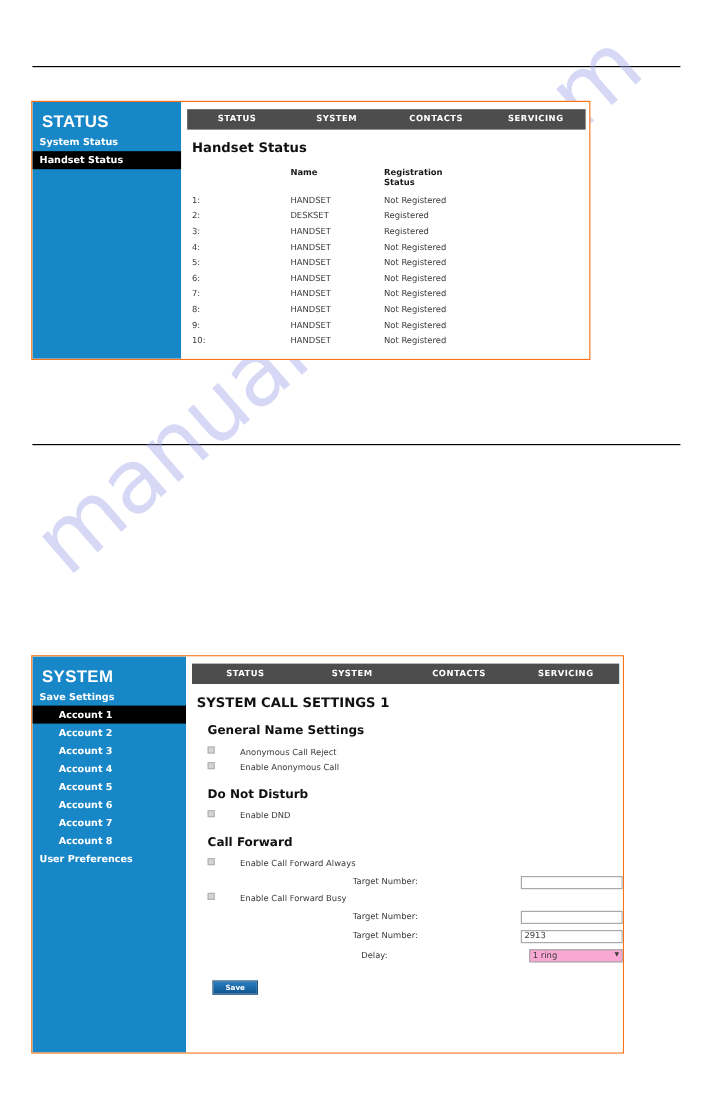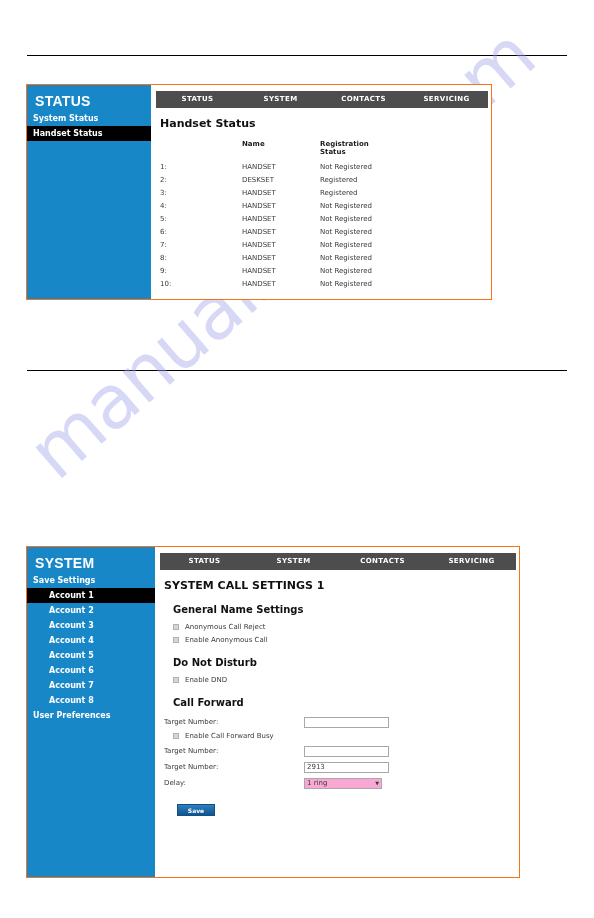--- a/index.html
+++ b/index.html
@@ -178,22 +178,22 @@
     color: #3a3a3a;
     line-height: 10px;
   }
   .col-idx { width: 82px; }
   .col-name { width: 78px; }
   .col-reg  { width: 110px; margin-top: 44px; }
 
   
   .check-row {
     display: flex;
-    align-items: center;
     margin: 0 0 3px 18px;
+    gap: 15px;
   }
   .checkbox {
     width: 6px;
     height: 6px;
     background: #d4d4d4;
     border: 1px solid #b3b3b3;
     box-sizing: border-box;
     margin-right: 6px;
     flex: 0 0 auto;
   }
@@ -201,20 +201,21 @@
     font-size: 7px;
     color: #3a3a3a;
     line-height: 10px;
   }
 
   .field-row {
     display: flex;
     align-items: center;
     margin: 0 0 2px 9px;
     height: 14px;
+    justify-content: flex-end;
   }
   .field-label {
     font-size: 7px;
     color: #3a3a3a;
     width: 140px;
     flex: 0 0 auto;
   }
   .text-input {
     width: 85px;
     height: 11px;
@@ -398,20 +399,24 @@
 
     <div class="section-heading">Do Not Disturb</div>
 
     <div class="check-row">
       <div class="checkbox"></div>
       <div class="check-label">Enable DND</div>
     </div>
 
     <div class="section-heading">Call Forward</div>
 
+    <div class="check-row">
+      <div class="checkbox"></div>
+      <div class="check-label">Enable Call Forward Always</div>
+    </div>
 
     <div class="field-row">
       <div class="field-label">Target Number:</div>
       <div class="text-input"></div>
     </div>
 
     <div class="check-row">
       <div class="checkbox"></div>
       <div class="check-label">Enable Call Forward Busy</div>
     </div>

